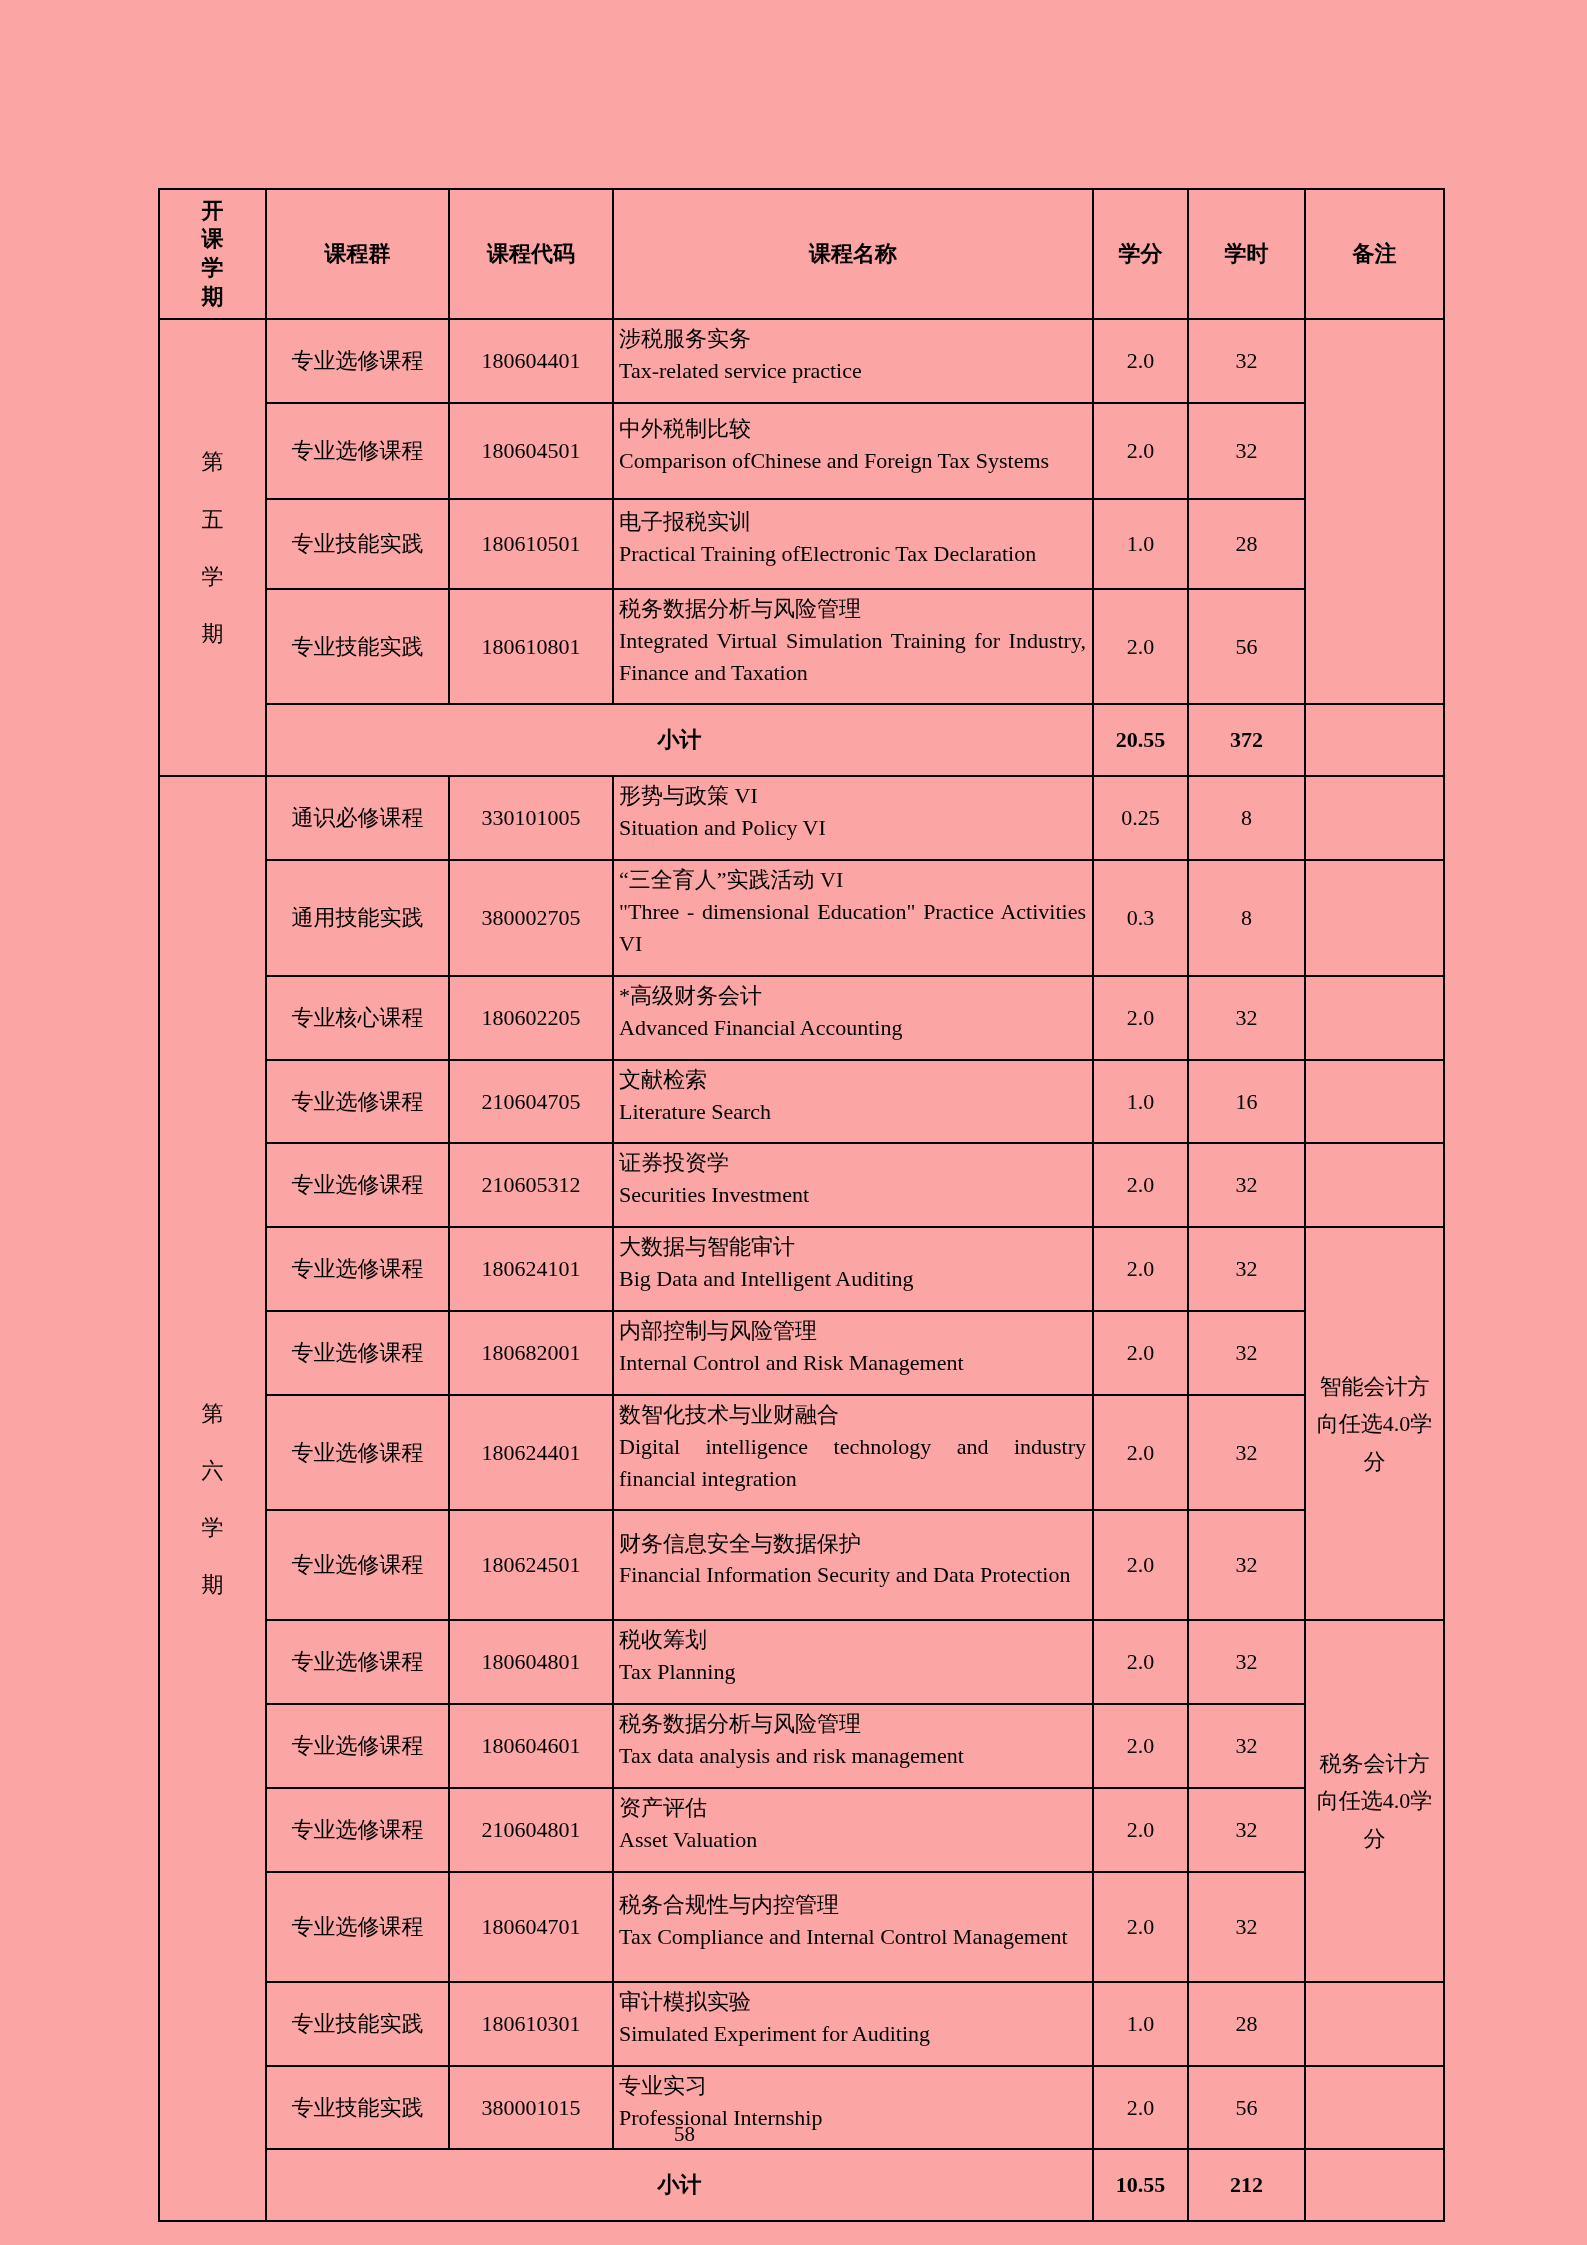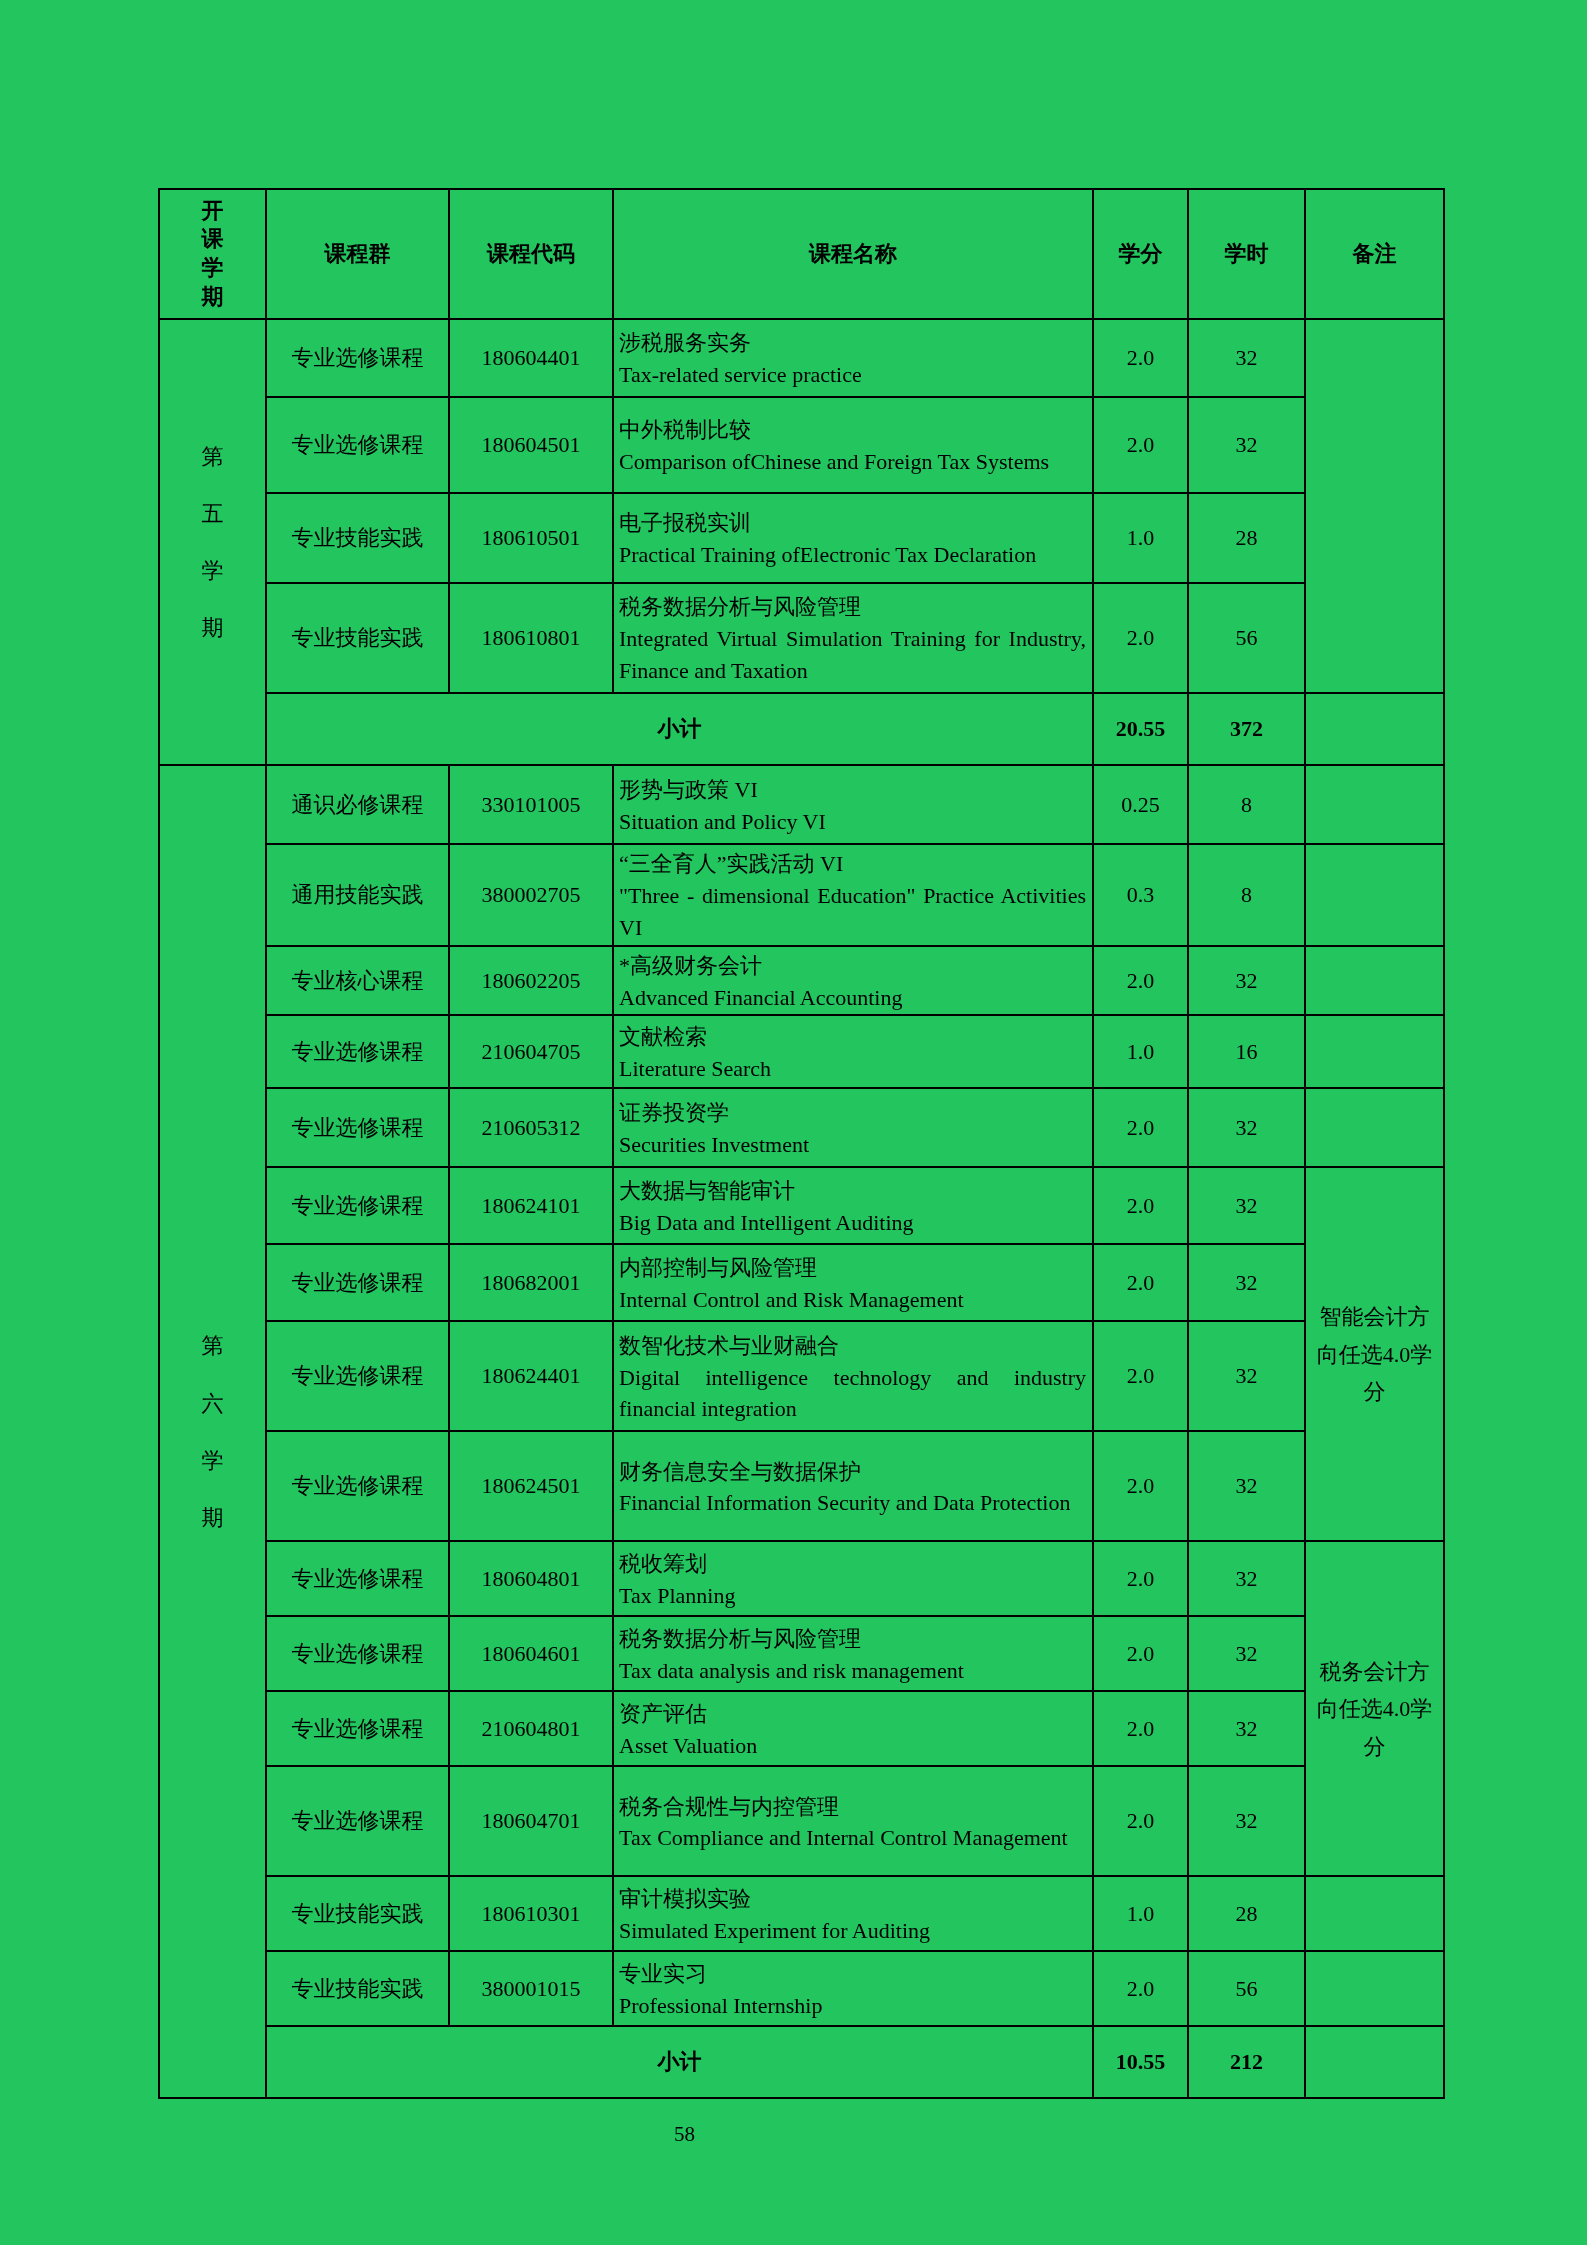--- a/index.html
+++ b/index.html
@@ -1,21 +1,21 @@
 <!DOCTYPE html>
 <html><head>
 <meta charset="utf-8">
 <style>
   html, body { margin: 0; padding: 0; background: #ffffff; }
   body {
     width: 1587px; height: 2245px;
     font-family: "Liberation Serif", "DejaVu Serif", serif;
     color: #000;
   }
-  .page { position: relative; width: 1587px; height: 2245px; background: #22c55e; overflow: hidden; }
+  .page { position: relative; width: 1587px; height: 2245px; background: #fca5a5; overflow: hidden; }
 
   table.schedule {
     position: absolute; left: 158px; top: 188px;
     width: 1285px; border-collapse: collapse; table-layout: fixed;
   }
   .schedule td, .schedule th {
     border: 2px solid #000;
     font-size: 22px; font-weight: normal;
     vertical-align: middle;
     padding: 2px 4px;
@@ -23,21 +23,21 @@
   }
   tr.head th { font-weight: bold; text-align: center; padding: 4px 2px; }
 
   
   .stack { display: inline-block; width: 1.2em; word-break: break-all; text-align: center; }
   .stack-head { line-height: 1.3; font-weight: bold; }
   .stack-body { line-height: 2.6; }
 
   td.semcell { text-align: center; padding: 16px; }
   td.c { text-align: center; }
-  td.name { text-align: justify; padding: 3px 6px 1px 5px; }
+  td.name { text-align: justify; padding: 3px 6px 15px 5px; }
   td.name .zh, td.name .en { line-height: 1.45; }
   td.remark { text-align: center; line-height: 1.7; padding: 4px 8px; margin-left: 44px; }
   td.sublabel { text-align: center; font-weight: bold; }
   td.subval { text-align: center; font-weight: bold; }
 
   .pageno {
     position: absolute; top: 2122px; left: 0; width: 1369px;
     text-align: center; font-size: 21px;
   }
 </style>

